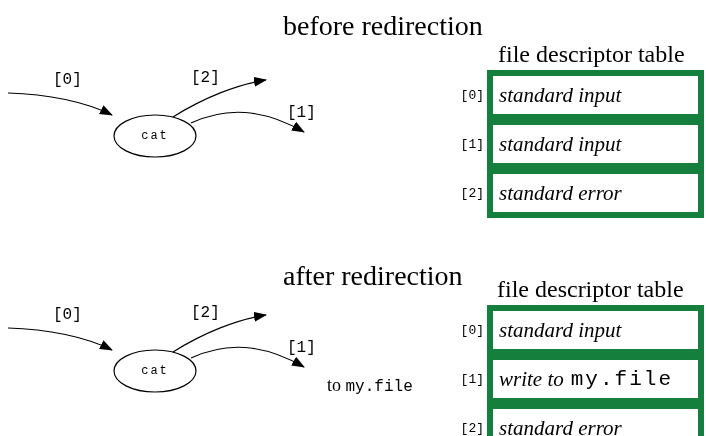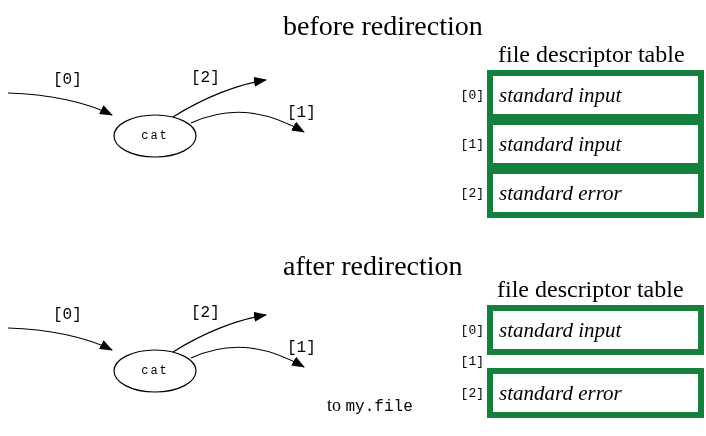--- a/index.html
+++ b/index.html
@@ -127,34 +127,38 @@
     <path d="M 173 57 C 203 38, 238 24, 266 20" fill="none" stroke="#000000" stroke-width="1.2" marker-end="url(#arrow-b)"></path>
     <path d="M 191 63 C 226 47, 262 48, 304 72" fill="none" stroke="#000000" stroke-width="1.2" marker-end="url(#arrow-b)"></path>
     <ellipse cx="155" cy="76" rx="41" ry="21" fill="#ffffff" stroke="#000000" stroke-width="1.2"></ellipse>
   </svg>
   <span class="fd-label" style="left:53px; top:11px;">[0]</span>
   <span class="fd-label" style="left:191px; top:9px;">[2]</span>
   <span class="fd-label" style="left:287px; top:44px;">[1]</span>
   <span class="process-label">cat</span>
 </div>
 
-<div class="abs section-title" style="left:283px; top:250px;">after redirection</div>
+<div class="abs section-title" style="left:283px; top:260px;">after redirection</div>
 
 <div class="abs table-heading" style="left:497px; top:276px;">file descriptor table</div>
 
 <div class="abs fdtable" style="left:458px; top:305px;">
   <div class="fdrow">
     <span class="fdlabel">[0]</span>
     <div class="fdcell">
       <span class="cell-italic">standard input</span>
       <span class="cell-mono"></span>
     </div>
   </div>
   <div class="fdrow">
     <span class="fdlabel">[1]</span>
+    <div class="fdcell">
+      <span class="cell-italic">write to</span>
+      <span class="cell-mono">my.file</span>
+    </div>
   </div>
   <div class="fdrow">
     <span class="fdlabel">[2]</span>
     <div class="fdcell">
       <span class="cell-italic">standard error</span>
       <span class="cell-mono"></span>
     </div>
   </div>
 </div>
 
@@ -169,16 +173,16 @@
     <path d="M 173 57 C 203 38, 238 24, 266 20" fill="none" stroke="#000000" stroke-width="1.2" marker-end="url(#arrow-a)"></path>
     <path d="M 191 63 C 226 47, 262 48, 304 72" fill="none" stroke="#000000" stroke-width="1.2" marker-end="url(#arrow-a)"></path>
     <ellipse cx="155" cy="76" rx="41" ry="21" fill="#ffffff" stroke="#000000" stroke-width="1.2"></ellipse>
   </svg>
   <span class="fd-label" style="left:53px; top:11px;">[0]</span>
   <span class="fd-label" style="left:191px; top:9px;">[2]</span>
   <span class="fd-label" style="left:287px; top:44px;">[1]</span>
   <span class="process-label">cat</span>
 </div>
 
-<div class="annotation" style="left:327px; top:375px;margin-top:20px;">
+<div class="annotation" style="left:327px; top:375px;">
   <span>to</span>
   <span class="mono">my.file</span>
 </div>
 
 </body></html>

